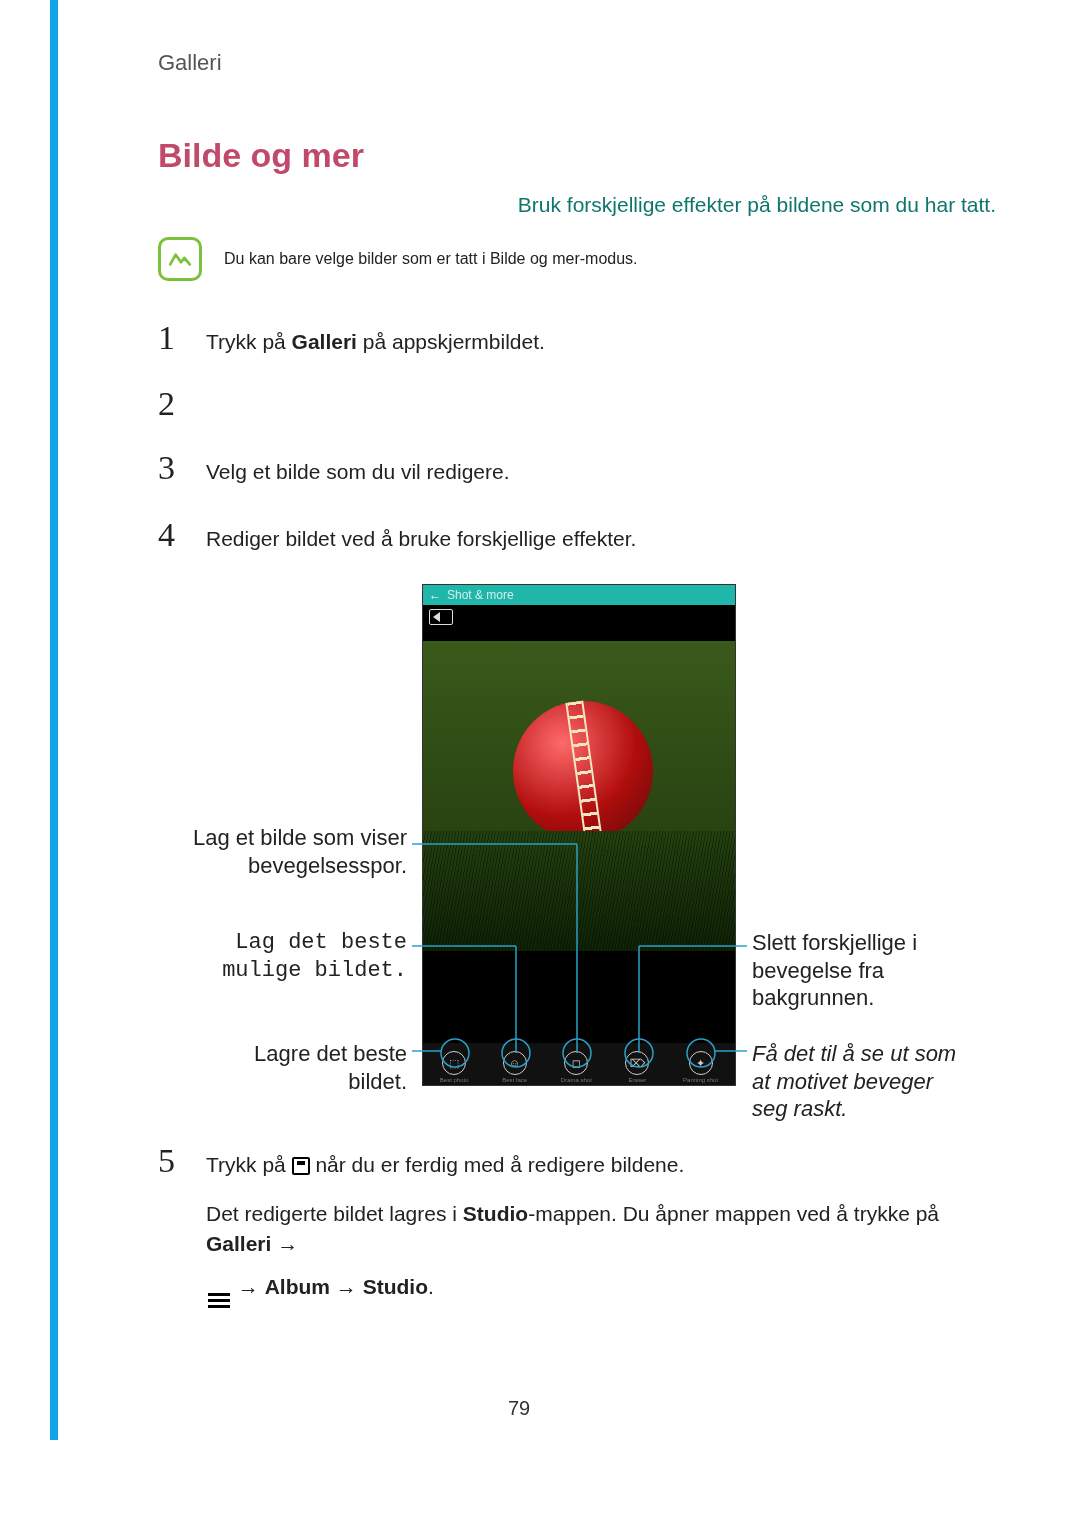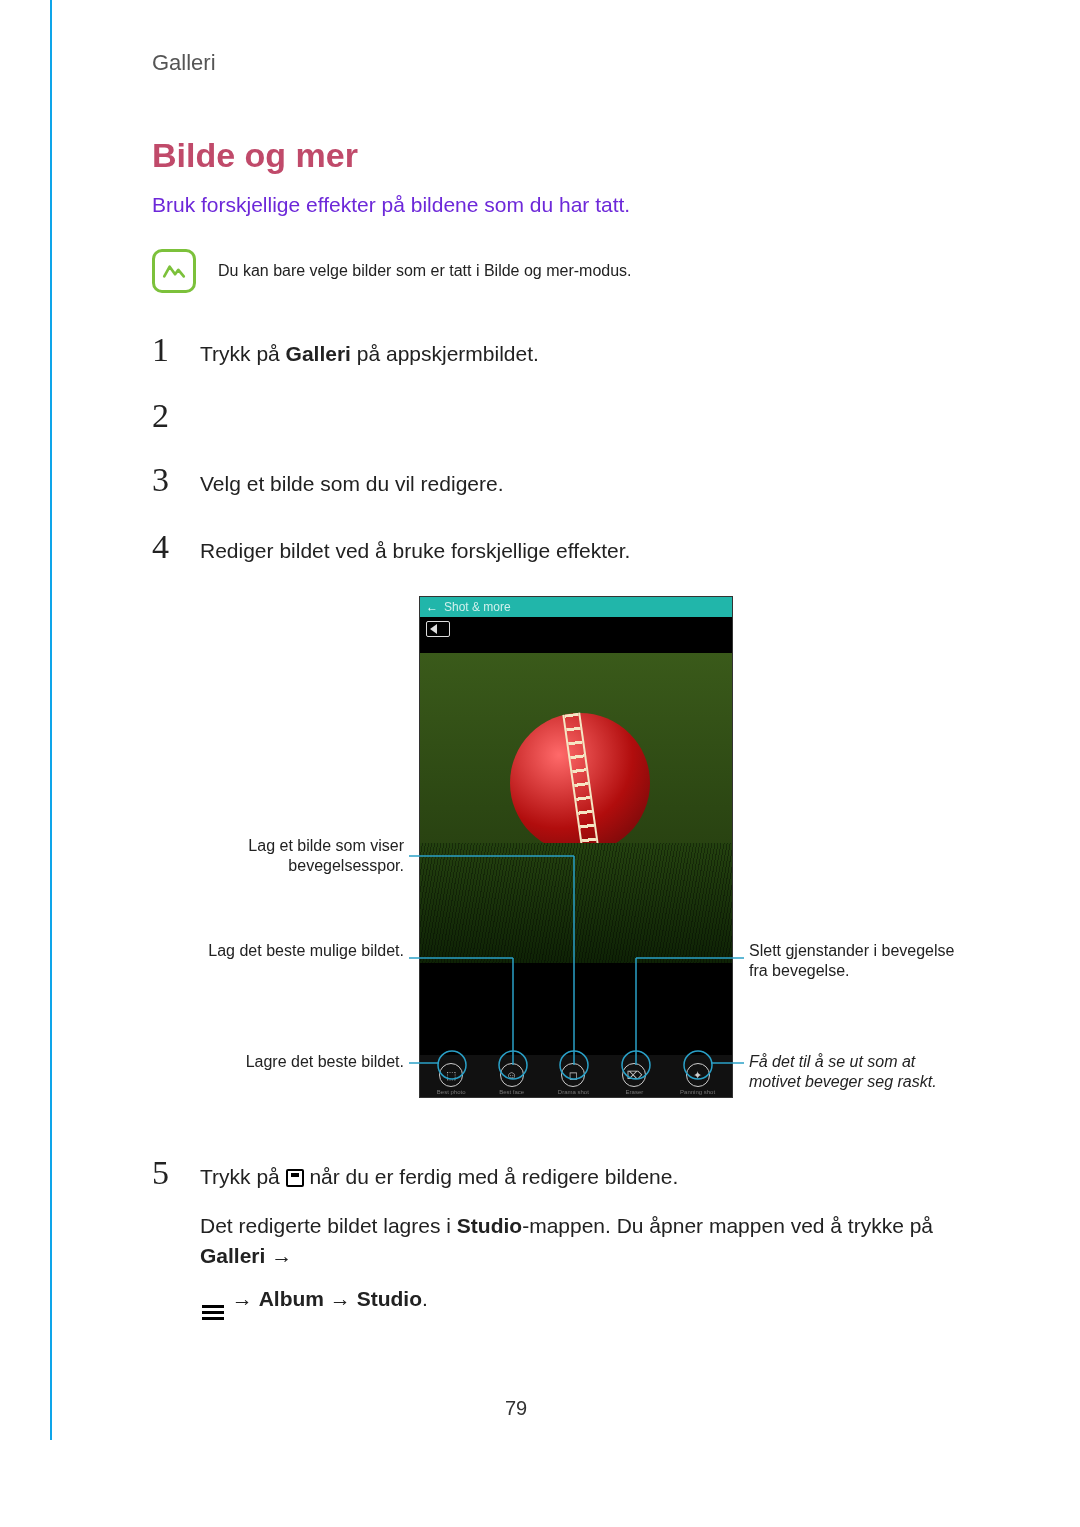--- a/index.html
+++ b/index.html
@@ -5,41 +5,42 @@
   body {
     margin: 0;
     padding: 0;
     font-family: Arial, Helvetica, sans-serif;
     background: #fff;
     color: #111;
     width: 1080px;
   }
   .page {
     padding: 50px 84px 40px 100px;
-    border-left: 2px solid #0ea5e9;
+    border-left: 8px solid #0ea5e9;
     margin-left: 50px;
     min-height: 1440px;
     position: relative;
     box-sizing: border-box;
   }
   .header {
     font-size: 22px;
     color: #555;
     margin-bottom: 60px;
   }
   .section-title {
     font-size: 34px;
     font-weight: bold;
     color: #c04a6a;
     margin-bottom: 18px;
   }
   .intro {
     font-size: 21px;
-    color: #6d28d9;
-    margin-bottom: 32px;
+    color: #0f766e;
+    margin-bottom: 20px;
+    text-align: right;
   }
   .note-box {
     display: flex;
     align-items: center;
     margin-bottom: 40px;
     gap: 22px;
   }
   .note-icon {
     width: 44px;
     height: 44px;
@@ -196,21 +197,21 @@
   .tool-label { font-size: 6px; color: #777; }
   .tool-icon {
     width: 22px; height: 22px; border: 1.5px solid #ccc; border-radius: 50%;
     display:flex; align-items:center; justify-content:center;
     color:#ccc; font-size: 11px;
   }
 
   
   .callout {
     position: absolute;
-    font-size: 16px;
+    font-size: 22px;
     color: #222;
     line-height: 1.25;
   }
   .callout.left { text-align: right; }
   svg.lines { position: absolute; inset: 0; width: 100%; height: 100%; pointer-events: none; }
   svg.lines line { stroke: #2aa0c7; stroke-width: 1.5; }
   svg.lines circle { fill: none; stroke: #2aa0c7; stroke-width: 1.5; }
 
   .page-num {
     position: absolute;
@@ -292,24 +293,24 @@
             <div class="tool-label">Eraser</div>
           </div>
         <div class="tool">
             <div class="tool-icon">✦</div>
             <div class="tool-label">Panning shot</div>
           </div>
       </div>
     </div>
 
     <div class="callout left" style="left:0; top:240px; width:215px;">Lag et bilde som viser bevegelsesspor.</div>
-    <div class="callout left" style="left:0; top:345px; width:215px;">Lag det beste mulige bildet.</div>
+    <div class="callout left" style="left:0; top:345px; width:215px;font-family:Liberation Mono, monospace;">Lag det beste mulige bildet.</div>
     <div class="callout left" style="left:0; top:456px; width:215px;">Lagre det beste bildet.</div>
 
-    <div class="callout" style="left:560px; top:345px; width:220px;">Slett gjenstander i bevegelse fra bevegelse.</div>
+    <div class="callout" style="left:560px; top:345px; width:220px;">Slett forskjellige i bevegelse fra bakgrunnen.</div>
     <div class="callout" style="left:560px; top:456px; width:220px;font-style:italic;">Få det til å se ut som at motivet beveger seg raskt.</div>
 
     <svg class="lines">
 
       <line x1="220" y1="260" x2="385" y2="260"></line>
       <line x1="385" y1="260" x2="385" y2="469"></line>
       <circle cx="385" cy="469" r="14"></circle>
 
       <line x1="220" y1="362" x2="324" y2="362"></line>
       <line x1="324" y1="362" x2="324" y2="469"></line>

